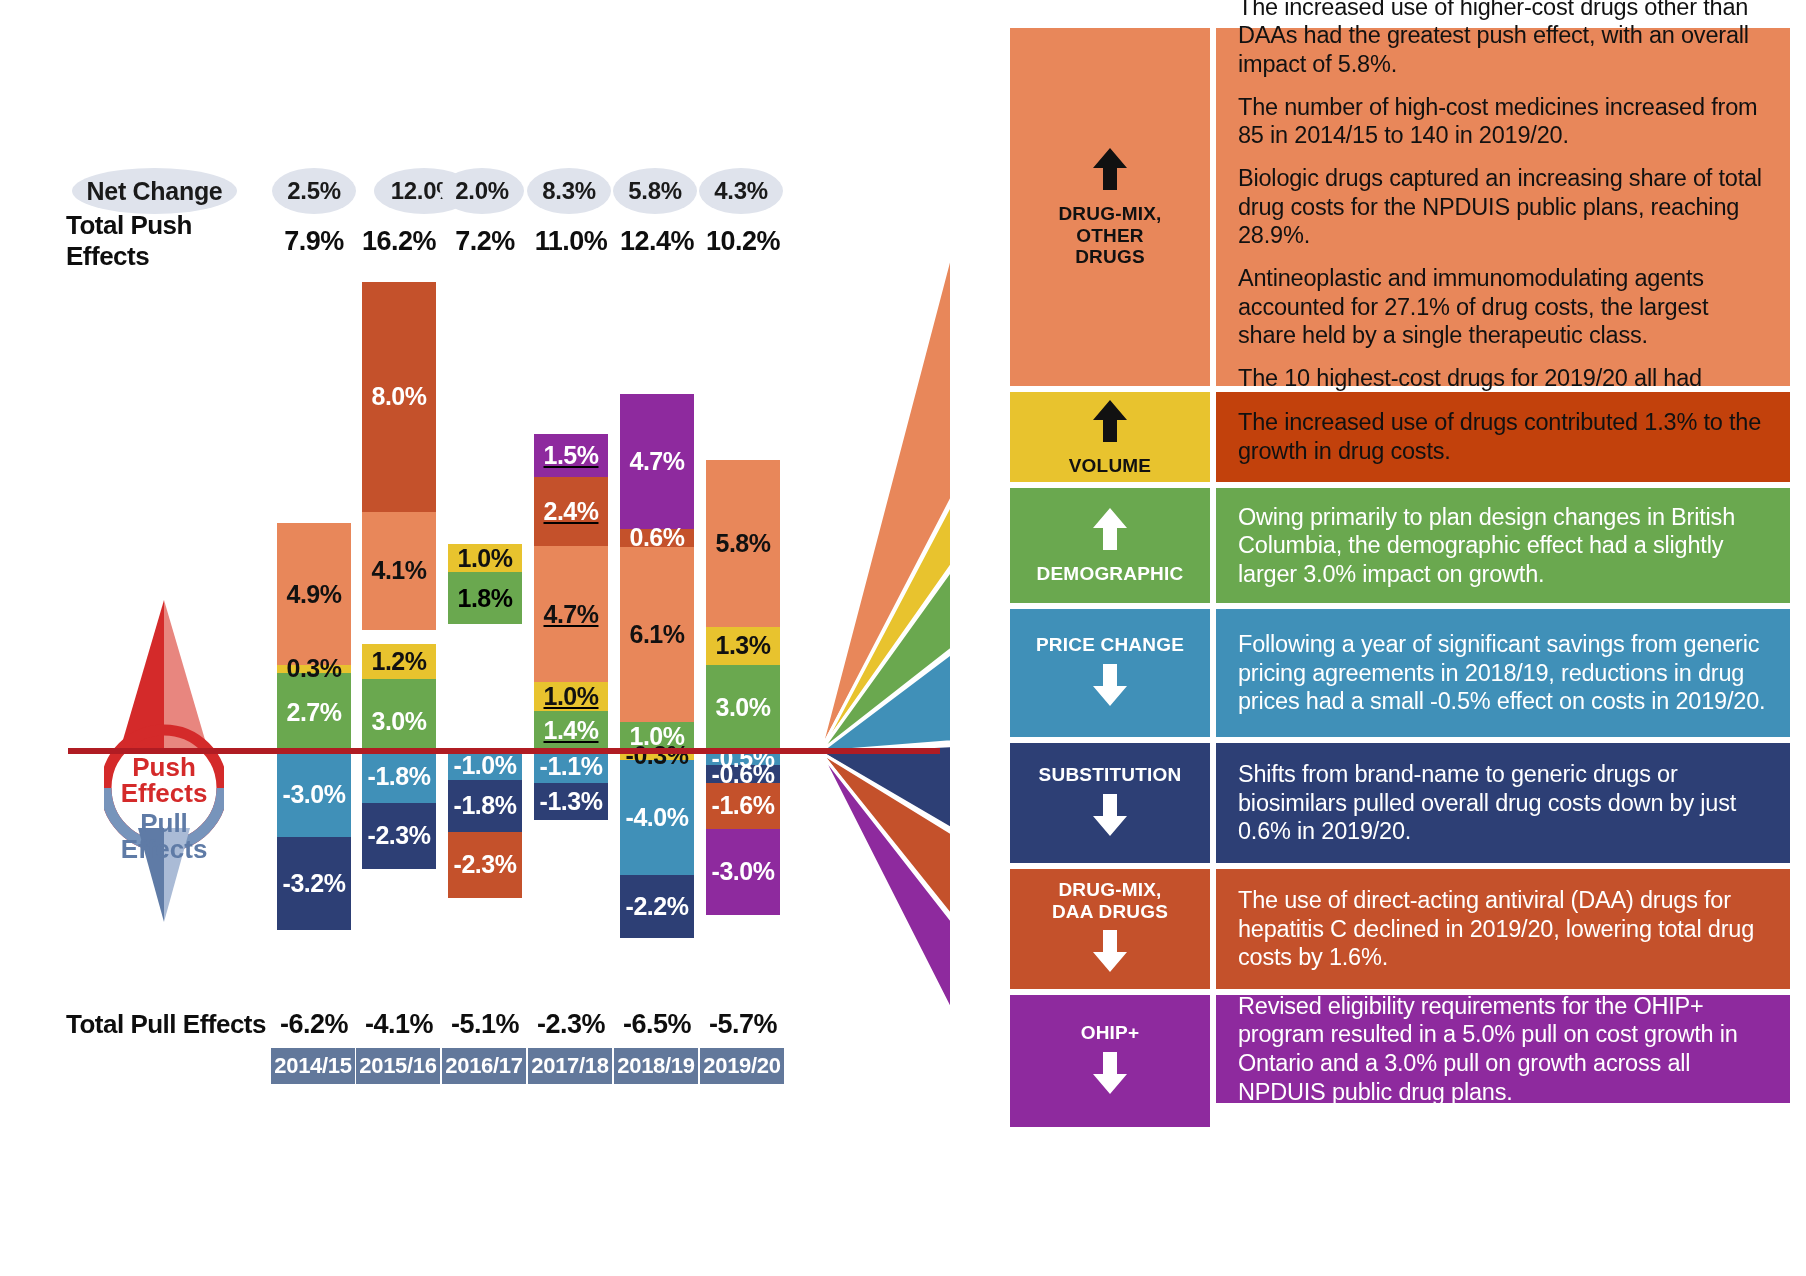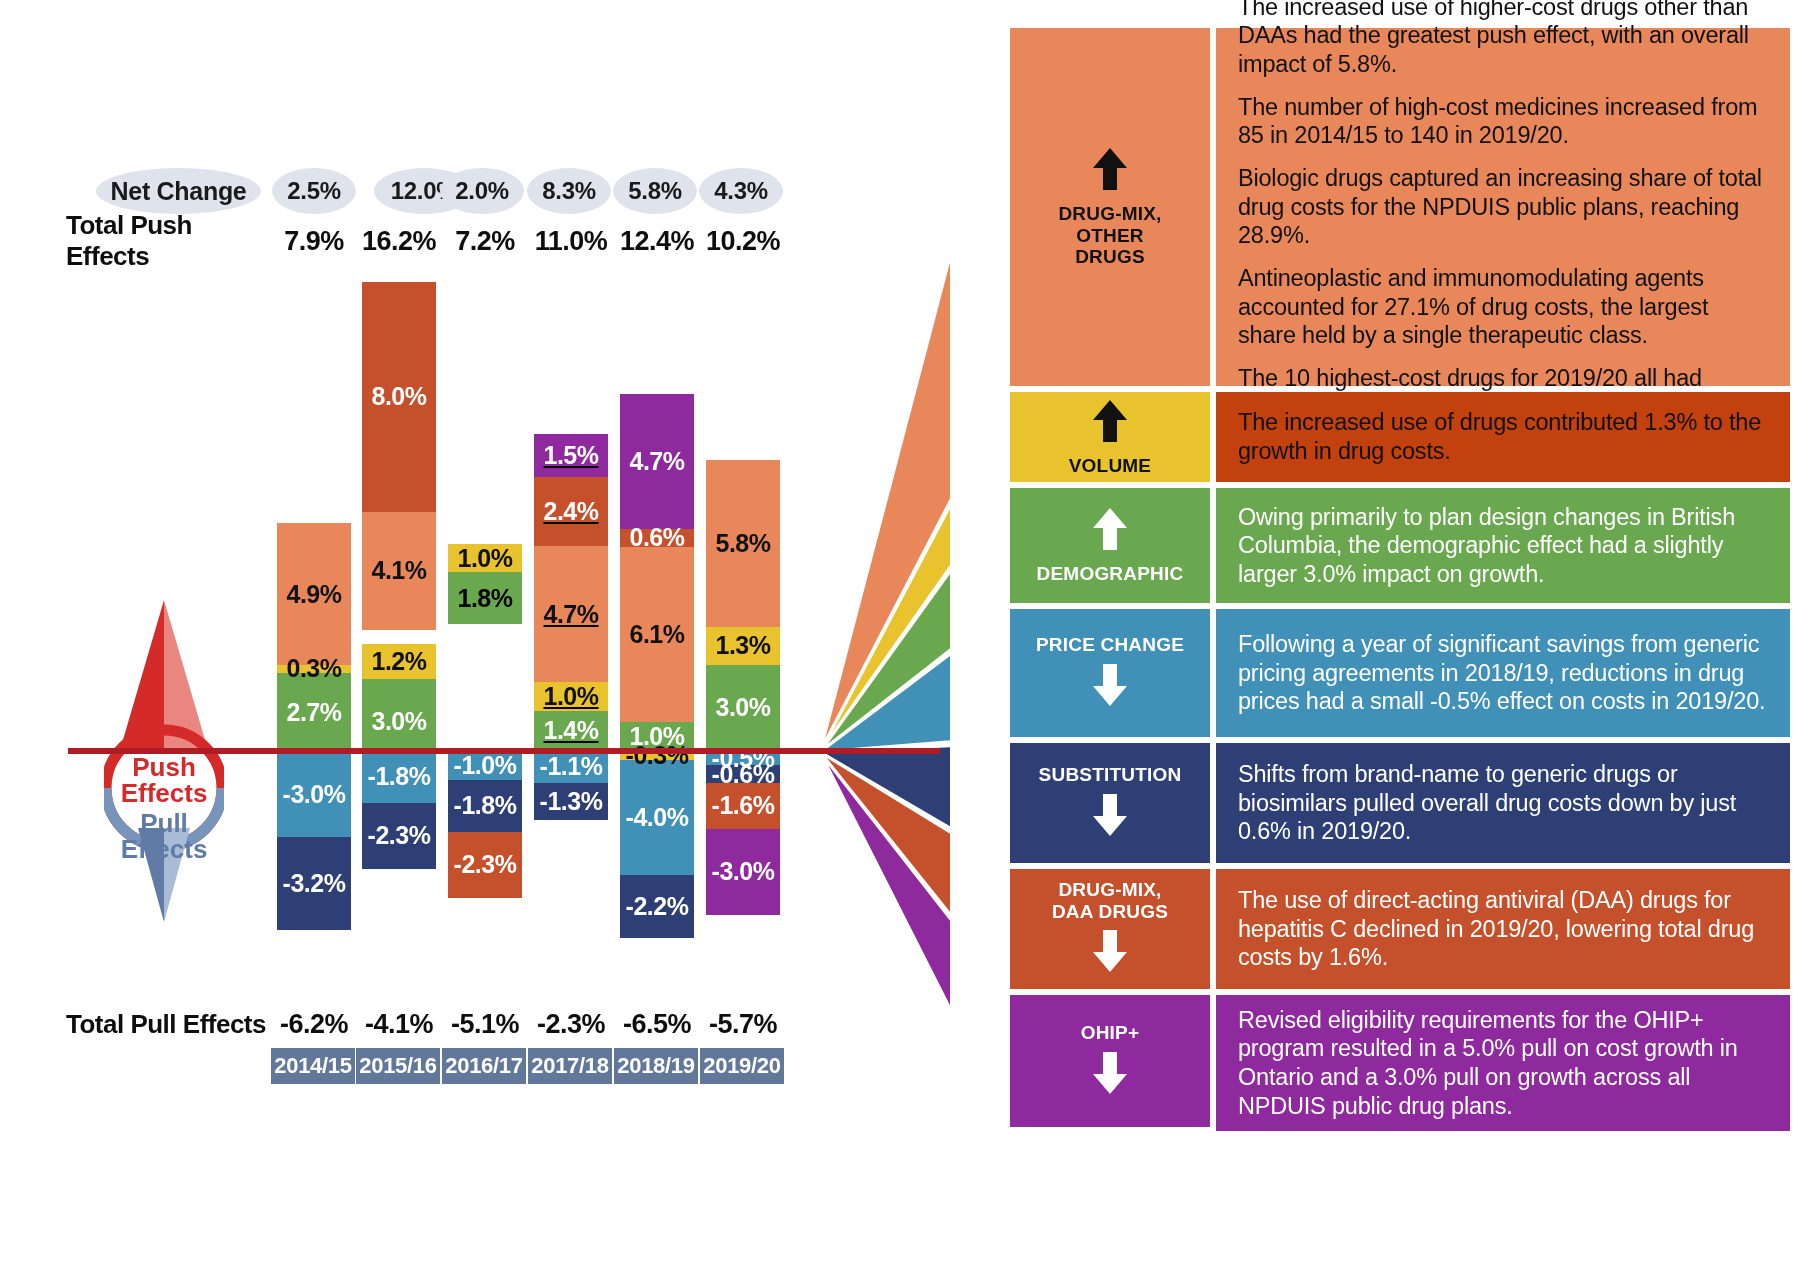--- a/index.html
+++ b/index.html
@@ -99,21 +99,21 @@
   
   #connectors{ position:absolute; left:0; top:0; width:950px; height:1276px;
      pointer-events:none; z-index:1; }
 </style>
 </head>
 <body>
 
 <div id="chart-panel">
 
   <div id="net-change-row">
-      <div class="pill label" style="left: 96px; width: 165px;">Net Change</div>
+      <div class="pill label" style="left: 72px; width: 165px;">Net Change</div>
       <div class="pill" style="left: 272px; width: 84px;">2.5%</div>
       <div class="pill" style="left: 374px; width: 100px;">12.0%</div>
       <div class="pill" style="left: 440px; width: 84px;">2.0%</div>
       <div class="pill" style="left: 527px; width: 84px;">8.3%</div>
       <div class="pill" style="left: 613px; width: 84px;">5.8%</div>
       <div class="pill" style="left: 699px; width: 84px;">4.3%</div>
     </div>
 
   <div id="push-total-row">
       <div class="ptcell label" style="left: 66px; width: 200px;">Total Push Effects</div>
@@ -323,17 +323,17 @@
     </div>
     <div class="lg-row" style="top: 973px; height: 132px; width: 780px;">
       <div class="lg-key" style="background: rgb(142, 42, 158); color: rgb(255, 255, 255); height: 132px;">
         <div>
           <div>OHIP+</div>
         </div>
         <div><svg width="40" height="46" viewBox="0 0 40 46">
             <path d="M20 44 L37 24 L27 24 L27 2 L13 2 L13 24 L3 24 Z" fill="#ffffff"></path>
           </svg></div>
       </div>
-      <div class="lg-body" style="background: rgb(142, 42, 158); color: rgb(255, 255, 255); height: 136px;">
+      <div class="lg-body" style="background: rgb(142, 42, 158); color: rgb(255, 255, 255); height: 108px;">
         <p>Revised eligibility requirements for the OHIP+ program resulted in a 5.0% pull on cost growth in Ontario and a 3.0% pull on growth across all NPDUIS public drug plans.</p>
       </div>
     </div>
   </div>
 
 </body></html>

